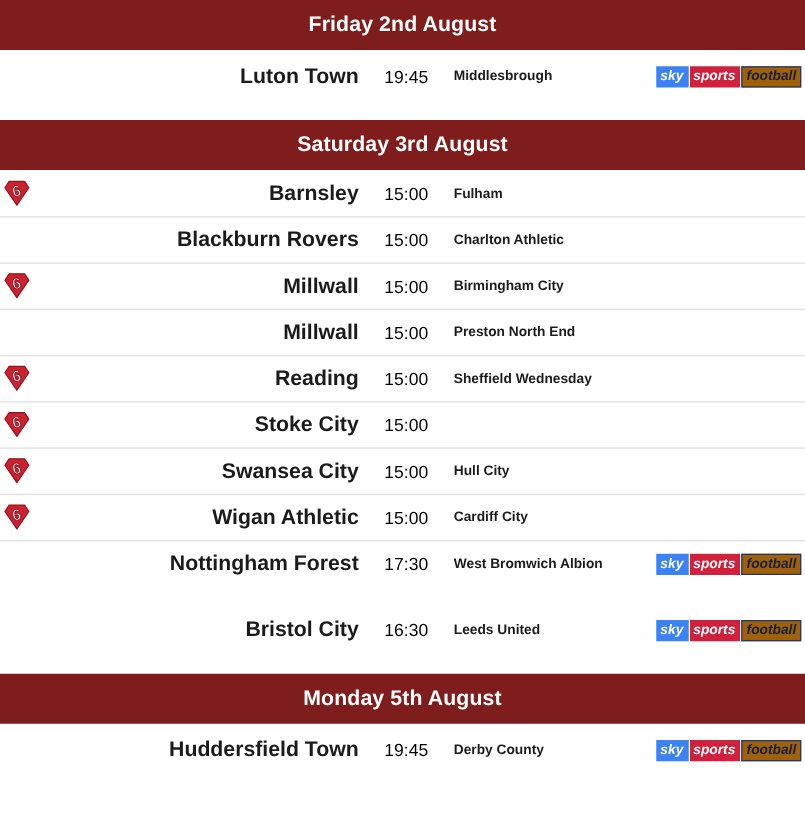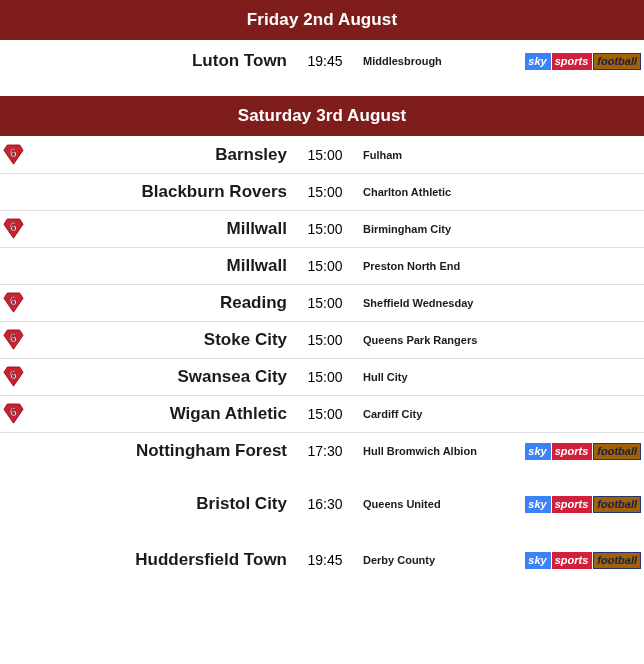--- a/index.html
+++ b/index.html
@@ -162,21 +162,20 @@
       <span class="away-team">Sheffield Wednesday</span>
     </div>
 
     <div class="fixture">
       <svg class="super6" viewBox="0 0 22 22" aria-hidden="true">
         <polygon points="4.5,1 17.5,1 21,6.5 11,21 1,6.5" fill="#cf2030" stroke="#8f1620" stroke-width="1"></polygon>
         <text x="11" y="13.5" text-anchor="middle" font-size="13" font-weight="bold" font-family="Liberation Sans, sans-serif" fill="#e9e9e9" stroke="#7a1520" stroke-width="0.7" transform="rotate(-10 11 11)">6</text>
       </svg>
       <span class="home-team">Stoke City</span>
       <span class="kickoff">15:00</span>
-      <span class="away-team">Queens Park Rangers</span>
     </div>
 
     <div class="fixture">
       <svg class="super6" viewBox="0 0 22 22" aria-hidden="true">
         <polygon points="4.5,1 17.5,1 21,6.5 11,21 1,6.5" fill="#cf2030" stroke="#8f1620" stroke-width="1"></polygon>
         <text x="11" y="13.5" text-anchor="middle" font-size="13" font-weight="bold" font-family="Liberation Sans, sans-serif" fill="#e9e9e9" stroke="#7a1520" stroke-width="0.7" transform="rotate(-10 11 11)">6</text>
       </svg>
       <span class="home-team">Swansea City</span>
       <span class="kickoff">15:00</span>
       <span class="away-team">Hull City</span>
@@ -188,43 +187,46 @@
         <text x="11" y="13.5" text-anchor="middle" font-size="13" font-weight="bold" font-family="Liberation Sans, sans-serif" fill="#e9e9e9" stroke="#7a1520" stroke-width="0.7" transform="rotate(-10 11 11)">6</text>
       </svg>
       <span class="home-team">Wigan Athletic</span>
       <span class="kickoff">15:00</span>
       <span class="away-team">Cardiff City</span>
     </div>
 
     <div class="fixture">
       <span class="home-team">Nottingham Forest</span>
       <span class="kickoff">17:30</span>
-      <span class="away-team">Hull Bromwich Albion</span>
+      <span class="away-team">West Bromwich Albion</span>
       <span class="tv-badge">
         <span class="badge-sky">sky</span>
         <span class="badge-sports">sports</span>
         <span class="badge-football">football</span>
       </span>
     </div>
   </div>
 
   <div class="section single">
     <div class="fixture">
       <span class="home-team">Bristol City</span>
       <span class="kickoff">16:30</span>
-      <span class="away-team">Queens United</span>
+      <span class="away-team">Leeds United</span>
       <span class="tv-badge">
         <span class="badge-sky">sky</span>
         <span class="badge-sports">sports</span>
         <span class="badge-football">football</span>
       </span>
     </div>
   </div>
 
   <div class="section single">
+    <div class="date-header">
+      <h2>Monday 5th August</h2>
+    </div>
     <div class="fixture">
       <span class="home-team">Huddersfield Town</span>
       <span class="kickoff">19:45</span>
       <span class="away-team">Derby County</span>
       <span class="tv-badge">
         <span class="badge-sky">sky</span>
         <span class="badge-sports">sports</span>
         <span class="badge-football">football</span>
       </span>
     </div>

